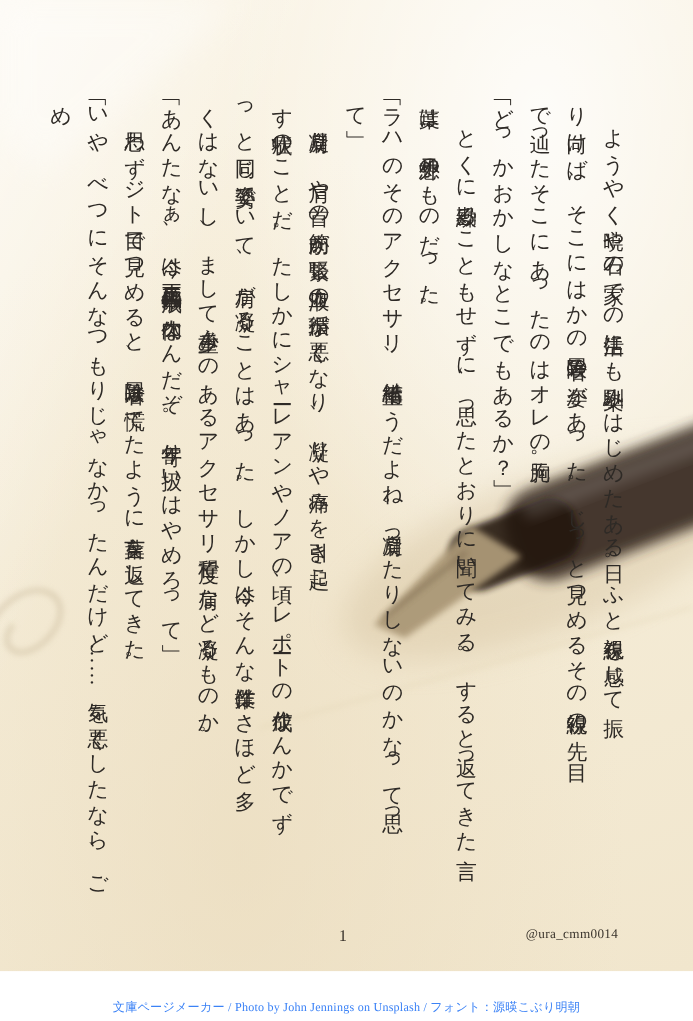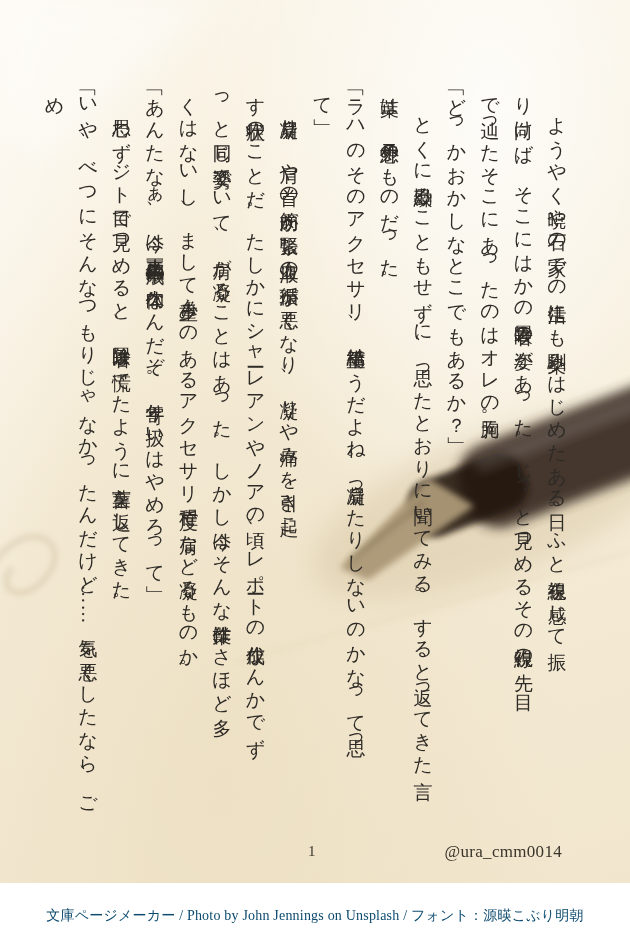--- a/index.html
+++ b/index.html
@@ -51,37 +51,37 @@
     position: absolute;
     left: 308px;
     top: 843px;
     font-size: 15px;
     color: #3a342c;
   }
   .author-handle {
     position: absolute;
     right: 68px;
     top: 842px;
-    font-size: 17px;
+    font-size: 12px;
     color: #3a342c;
     letter-spacing: 0.3px;
   }
   
   .footer {
     position: absolute;
     left: 0; right: 0; bottom: 0;
     height: 45px;
     background: #ffffff;
     display: flex;
     align-items: center;
     justify-content: center;
   }
   .footer-caption {
-    font-size: 14px;
-    color: #0c4a6e;
+    font-size: 11px;
+    color: #3b82f6;
     letter-spacing: 0.2px;
     margin-top: 20px;
   }
 </style>
 </head>
 <body>
 
 <div class="stage">
 
   <div class="page">

